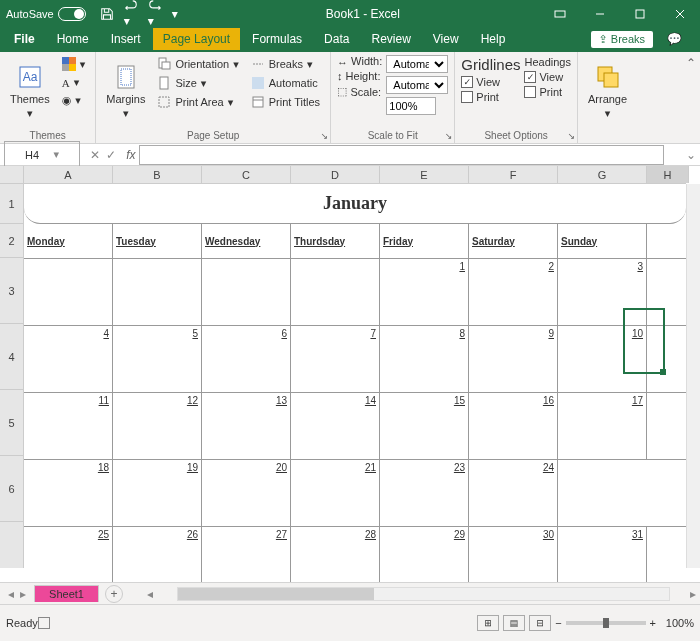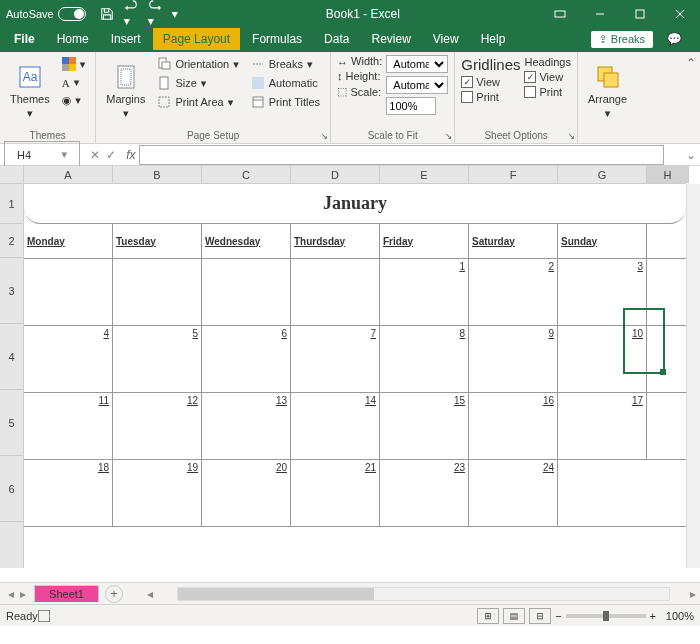--- a/index.html
+++ b/index.html
@@ -34,21 +34,21 @@
 .ribbon-smallbtn { display: flex; align-items: center; gap: 4px; padding: 2px 4px; font-size: 11px; cursor: pointer; white-space: nowrap; }
 .launcher { position: absolute; right: 2px; bottom: 2px; font-size: 9px; color: #666; cursor: pointer; }
 .ribbon-input { width: 62px; height: 18px; font-size: 11px; border: 1px solid #ababab; background: #fff; padding: 0 2px; }
 .ribbon-label { font-size: 11px; display: flex; align-items: center; gap: 3px; }
 .checkbox-row { display: flex; align-items: center; gap: 3px; font-size: 11px; padding: 1px 0; }
 .chk { width: 12px; height: 12px; border: 1px solid #666; display: inline-flex; align-items: center; justify-content: center; font-size: 9px; background: #fff; }
 .chk.checked::after { content: "✓"; color: #333; }
 
 
 .namebox-row { height: 22px; border-bottom: 1px solid #d4d4d4; display: flex; align-items: center; background: #fff; }
-.namebox { width: 76px; height: 28px; border: 1px solid #ababab; margin: 0 4px; padding: 0 12px; font-size: 11px; display: flex; align-items: center; justify-content: space-between; }
+.namebox { width: 76px; height: 28px; border: 1px solid #ababab; margin: 0 4px; padding: 0 20px; font-size: 11px; display: flex; align-items: center; justify-content: space-between; }
 .fx-btns { display: flex; gap: 6px; padding: 0 6px; color: #888; }
 .fx-label { font-style: italic; color: #666; padding: 0 4px; }
 .formula-input { flex: 1; border: 1px solid #ababab; height: 20px; margin-right: 18px; background: #fff; }
 
 
 .grid-wrap { position: relative; height: 416px; overflow: hidden; background: #fff; }
 .grid-corner { position: absolute; left: 0; top: 0; width: 24px; height: 18px; background: #e6e6e6; border-right: 1px solid #ccc; border-bottom: 1px solid #ccc; }
 .col-headers { position: absolute; left: 24px; top: 0; right: 14px; height: 18px; display: flex; background: #e6e6e6; border-bottom: 1px solid #ccc; }
 .col-header { flex: 0 0 89px; border-right: 1px solid #ccc; text-align: center; font-size: 11px; line-height: 18px; color: #444; }
 .col-header.sel { background: #d2d2d2; }
@@ -67,21 +67,21 @@
 
 
 .sheettabs { height: 22px; background: #f3f2f1; border-top: 1px solid #d4d4d4; display: flex; align-items: center; }
 .sheet-nav { padding: 0 8px; color: #888; display: flex; gap: 6px; }
 .sheet-tab { background: #ec4899; border: 1px solid #ccc; border-bottom: none; padding: 2px 14px; font-size: 11px; }
 .sheet-add { width: 18px; height: 18px; border: 1px solid #ccc; border-radius: 50%; display: flex; align-items: center; justify-content: center; margin-left: 6px; font-size: 12px; color: #666; }
 .hscroll { flex: 1; margin: 0 16px 0 20px; height: 14px; background: #f0f0f0; border: 1px solid #ddd; position: relative; }
 .hscroll-thumb { position: absolute; left: 0; width: 40%; height: 100%; background: #cdcdcd; }
 
 
-.statusbar { height: 22px; background: #f3f2f1; border-top: 1px solid #d4d4d4; display: flex; align-items: center; font-size: 11px; padding: 0 6px; gap: 0; }
+.statusbar { height: 37px; background: #f3f2f1; border-top: 1px solid #d4d4d4; display: flex; align-items: center; font-size: 11px; padding: 0 6px; gap: 0; }
 .status-right { margin-left: auto; display: flex; align-items: center; gap: 4px; }
 .view-btn { width: 22px; height: 16px; border: 1px solid #aaa; display: flex; align-items: center; justify-content: center; font-size: 9px; cursor: pointer; }
 .zoom-slider { width: 80px; height: 4px; background: #ccc; position: relative; }
 .zoom-slider::after { content: ""; position: absolute; left: 50%; top: -3px; width: 6px; height: 10px; background: #666; transform: translateX(-50%); }
 svg { display: block; }
 </style>
 </head>
 <body>
 
 <div class="titlebar">
@@ -416,20 +416,43 @@
         <div class="cal-cell date-row">
           <div class="cal-date">21</div>
         </div>
         <div class="cal-cell date-row">
           <div class="cal-date">23</div>
         </div>
         <div class="cal-cell date-row">
           <div class="cal-date">24</div>
         </div>
       </div>
+      <div class="cal-row">
+        <div class="cal-cell date-row">
+          <div class="cal-date">25</div>
+        </div>
+        <div class="cal-cell date-row">
+          <div class="cal-date">26</div>
+        </div>
+        <div class="cal-cell date-row">
+          <div class="cal-date">27</div>
+        </div>
+        <div class="cal-cell date-row">
+          <div class="cal-date">28</div>
+        </div>
+        <div class="cal-cell date-row">
+          <div class="cal-date">29</div>
+        </div>
+        <div class="cal-cell date-row">
+          <div class="cal-date">30</div>
+        </div>
+        <div class="cal-cell date-row">
+          <div class="cal-date">31</div>
+        </div>
+      </div>
     </div>
   <div class="selected-cell"></div>
   <div class="vscroll"></div>
 </div>
 
 <div class="sheettabs">
   <div class="sheet-nav">
     <span>◂</span>
     <span>▸</span>
   </div>

